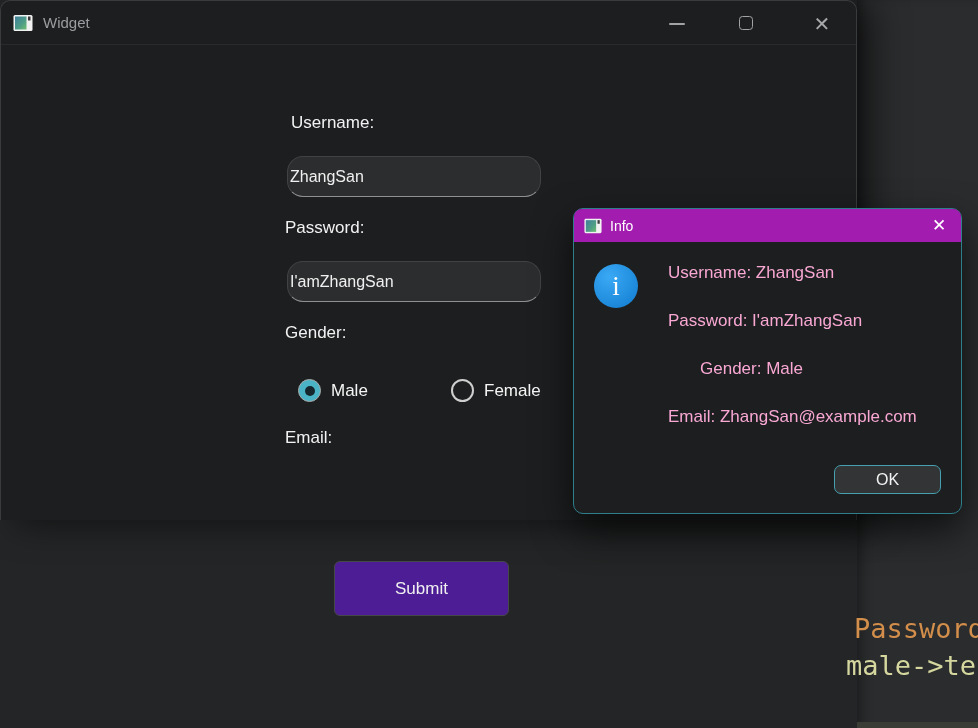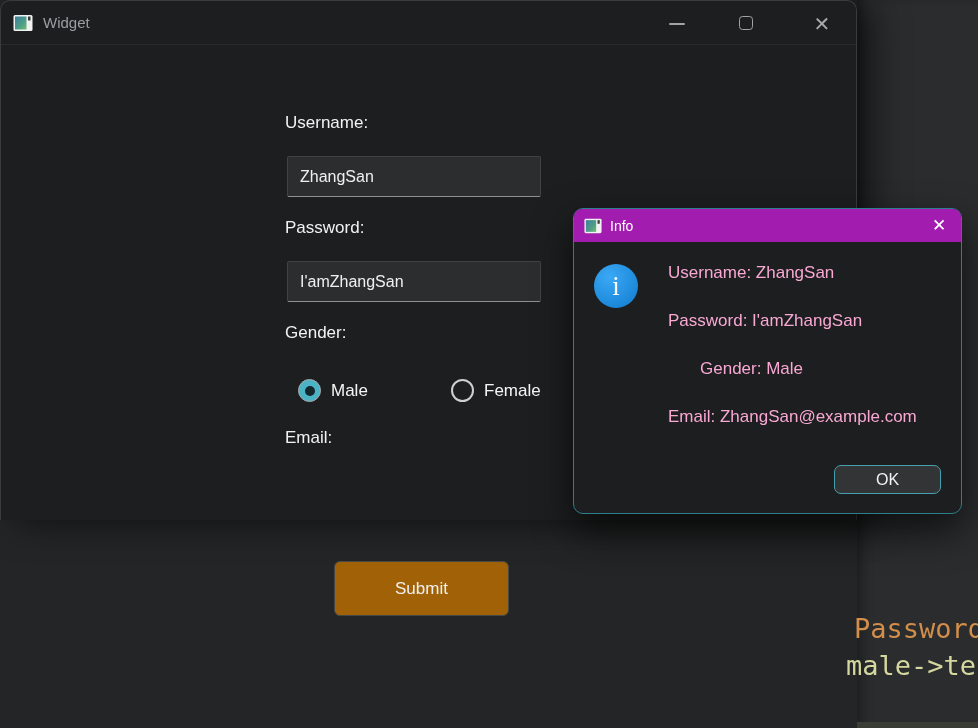--- a/index.html
+++ b/index.html
@@ -56,53 +56,53 @@
   .win-close {
     position:absolute; left:806px; top:8px; width:30px; height:30px;
     color:#a8a9ab; font-size:20px; line-height:30px; text-align:center;
     font-weight:300;
   }
 
   
   .form-label {
     position:absolute; color:#f2f2f2; font-size:17px;
   }
-  .lbl-username { left:284px; top:112px; }
+  .lbl-username { left:290px; top:112px; }
   .lbl-password { left:284px; top:217px; }
   .lbl-gender   { left:284px; top:322px; }
   .lbl-email    { left:284px; top:427px; }
 
   .text-input {
     position:absolute; left:286px; width:254px; height:41px;
     background:#2c2d2e;
     border:1px solid #414244; border-bottom:1px solid #8f9092;
-    border-radius:2px;
+    border-radius:16px;
     color:#f0f0f0; font-size:16px; font-family:"Liberation Sans", sans-serif;
-    padding:0 12px; outline:none;
+    padding:0 2px; outline:none;
   }
   .inp-username { top:155px; }
   .inp-password { top:260px; }
   .inp-email    { top:470px; }
 
   .radio {
     position:absolute; width:23px; height:23px; border-radius:50%;
     display:flex; align-items:center; justify-content:center;
   }
   .radio-male { left:297px; top:378px; background:#4ab3c6; border:1.5px solid #a9a9a9; }
   .radio-male .radio-dot { width:10px; height:10px; border-radius:50%; background:#15272c; }
   .radio-female { left:450px; top:378px; background:transparent; border:2px solid #cfcfcf; }
   .radio-label {
     position:absolute; color:#f5f5f5; font-size:17px; top:380px;
   }
   .radio-label-male   { left:330px; }
   .radio-label-female { left:483px; }
 
   .submit-btn {
     position:absolute; left:333px; top:560px; width:175px; height:55px;
-    background:#a16207; border:1px solid #464748; border-radius:6px;
+    background:#4c1d95; border:1px solid #464748; border-radius:6px;
     color:#f0f0f0; font-size:17px; font-family:"Liberation Sans", sans-serif;
     cursor:pointer;
   }
 
   
   .dialog {
     position:absolute; left:573px; top:208px; width:389px; height:306px;
     background:#1d1e1f;
     border:1.5px solid #2f7e8c; border-radius:10px;
     box-shadow: 0 16px 38px rgba(0,0,0,.65);

